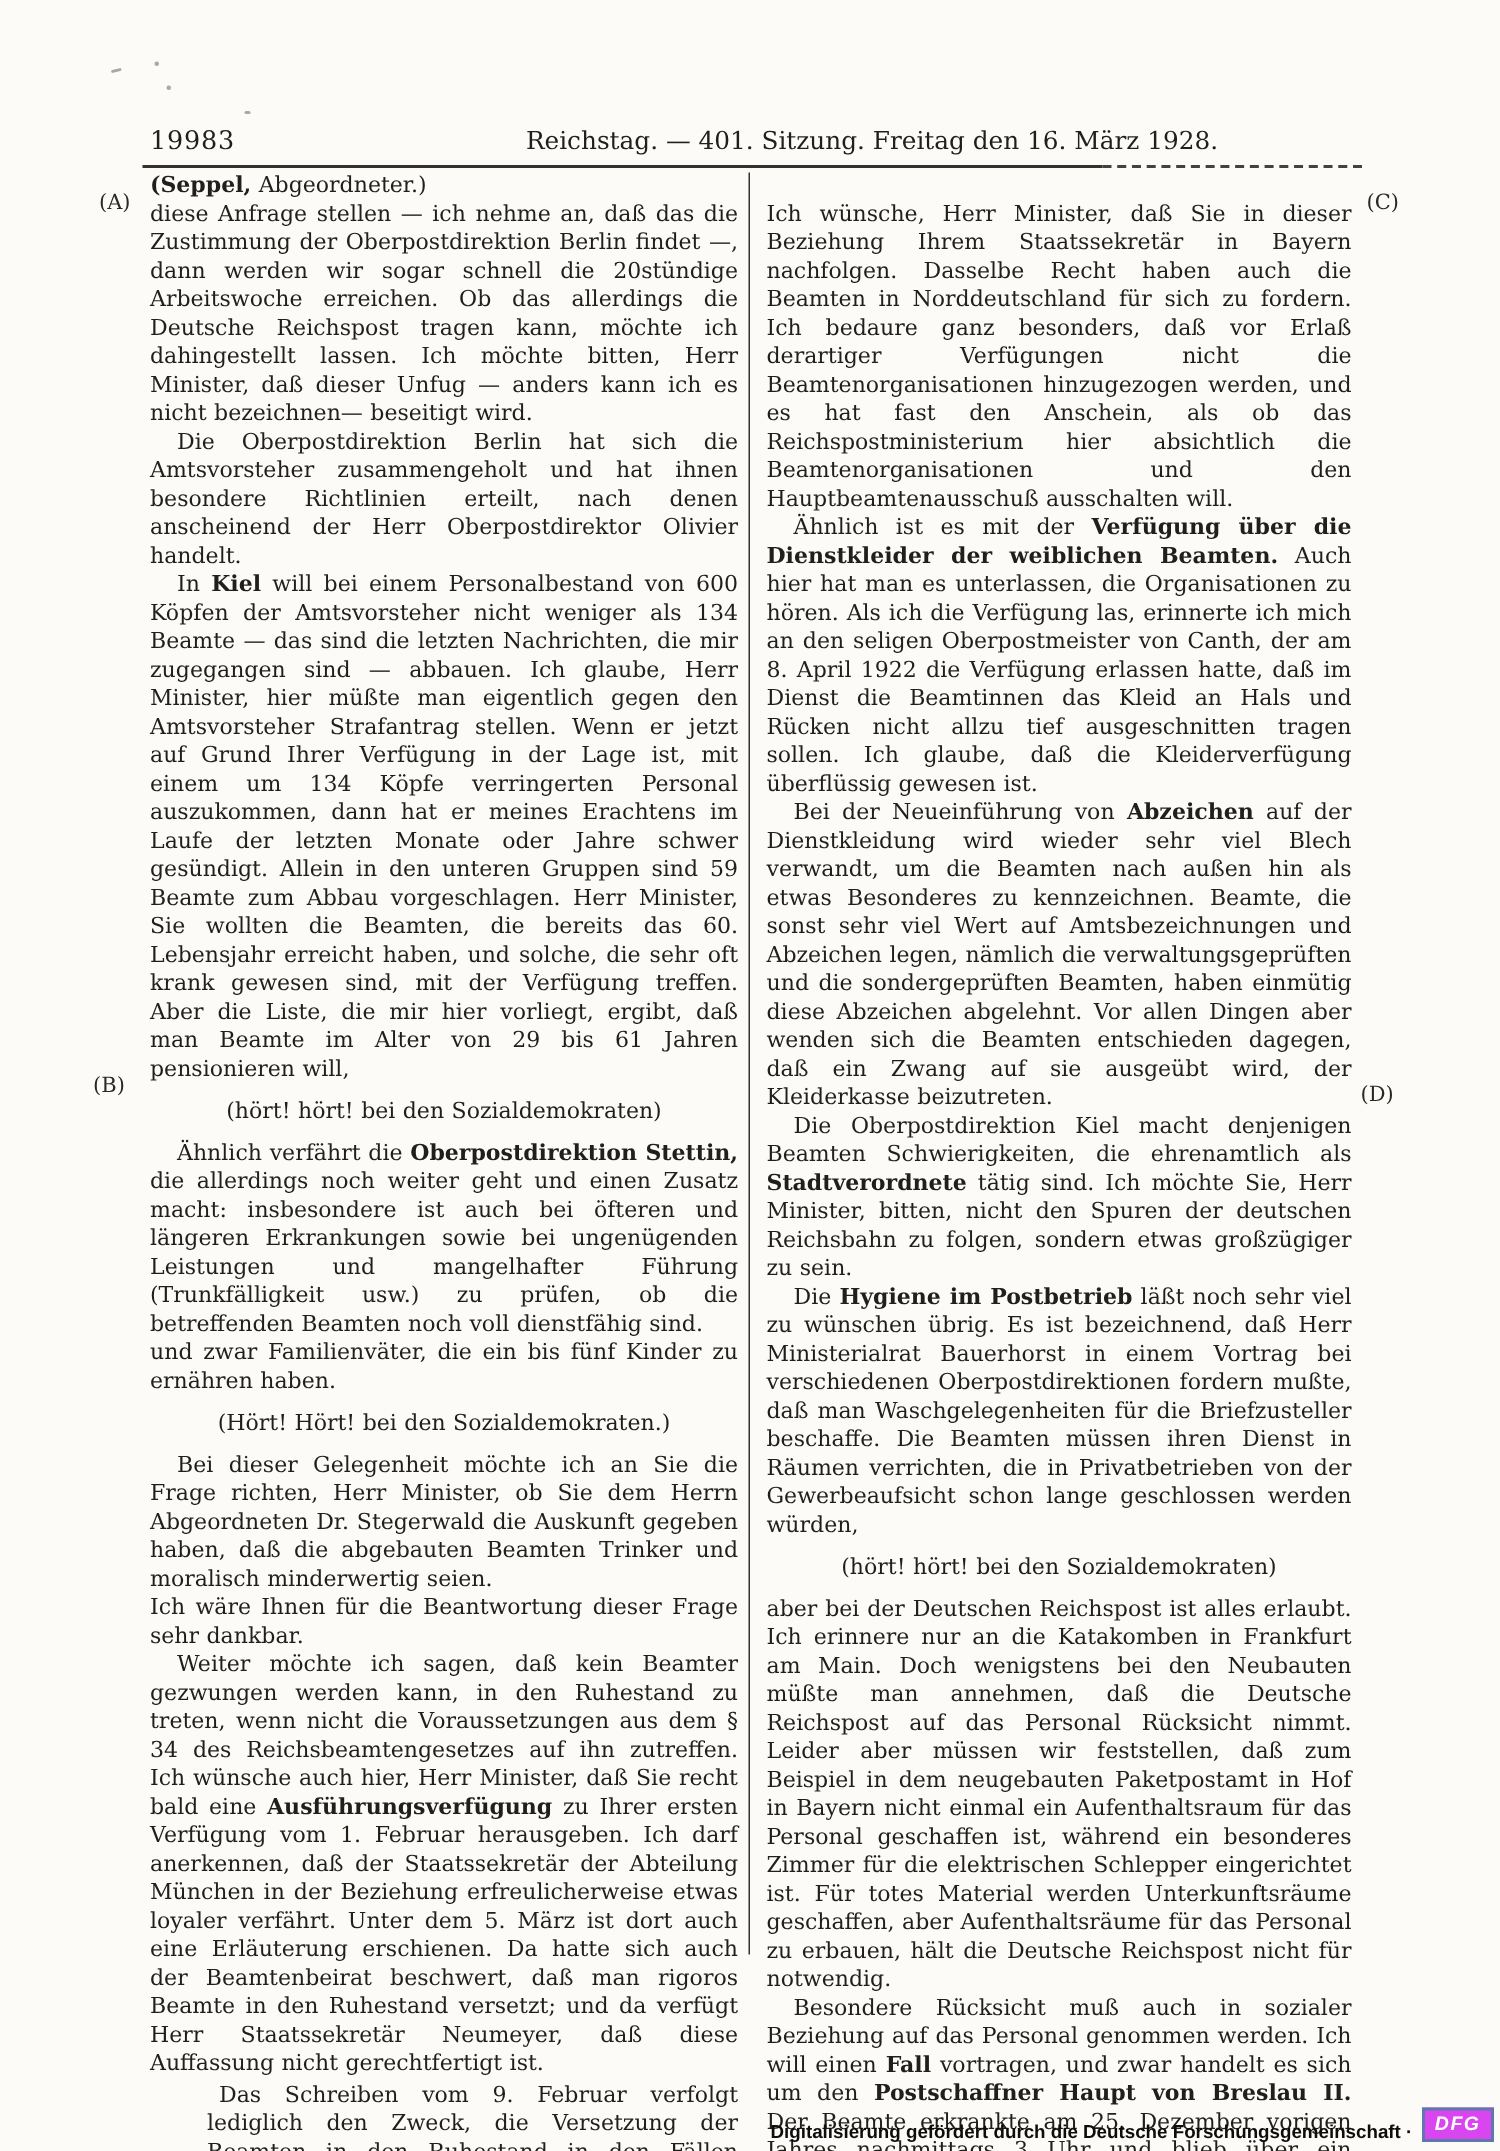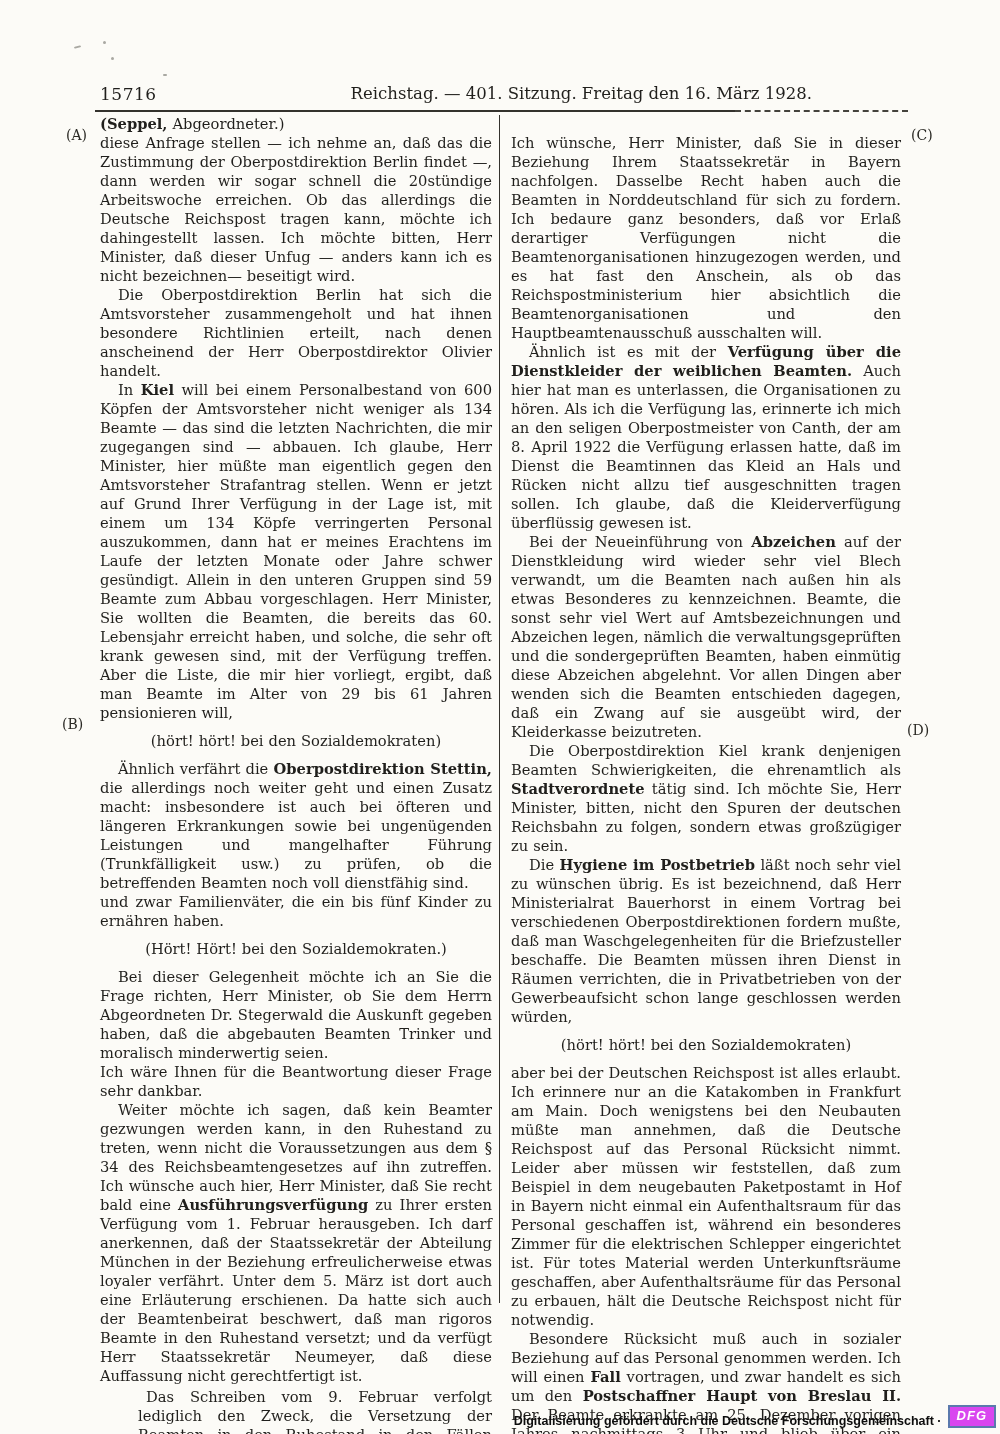--- a/index.html
+++ b/index.html
@@ -46,21 +46,21 @@
 </head>
 <body>
 
 <div class="page">
 
   <span class="pencil m1"></span>
   <span class="pencil m2"></span>
   <span class="pencil m3"></span>
   <span class="pencil m4"></span>
 
-  <div class="pagenum">15716</div>
+  <div class="pagenum">19983</div>
   <div class="session-title">Reichstag. — 401. Sitzung. Freitag den 16. März 1928.</div>
   <div class="rule-solid"></div>
   <div class="rule-dashed"></div>
   <div class="vdivider"></div>
 
   <div class="margin-mark mark-a">(A)</div>
   <div class="margin-mark mark-b">(B)</div>
   <div class="margin-mark mark-c">(C)</div>
   <div class="margin-mark mark-d">(D)</div>
 
@@ -76,21 +76,21 @@
     <p class="para indent"><span>Bei dieser Gelegenheit möchte ich an Sie die Frage richten, Herr Minister, ob Sie dem Herrn Abgeordneten Dr. Stegerwald die Auskunft gegeben haben, daß die abgebauten Beamten Trinker und moralisch minderwertig seien.</span></p>
     <p class="para"><span>Ich wäre Ihnen für die Beantwortung dieser Frage sehr dankbar.</span></p>
     <p class="para indent"><span>Weiter möchte ich sagen, daß kein Beamter gezwungen werden kann, in den Ruhestand zu treten, wenn nicht die Voraussetzungen aus dem § 34 des Reichsbeamtengesetzes auf ihn zutreffen. Ich wünsche auch hier, Herr Minister, daß Sie recht bald eine </span><b>Ausführungsverfügung</b><span> zu Ihrer ersten Verfügung vom 1. Februar herausgeben. Ich darf anerkennen, daß der Staatssekretär der Abteilung München in der Beziehung erfreulicherweise etwas loyaler verfährt. Unter dem 5. März ist dort auch eine Erläuterung erschienen. Da hatte sich auch der Beamtenbeirat beschwert, daß man rigoros Beamte in den Ruhestand versetzt; und da verfügt Herr Staatssekretär Neumeyer, daß diese Auffassung nicht gerechtfertigt ist.</span></p>
     <p class="para blockquote"><span>Das Schreiben vom 9. Februar verfolgt lediglich den Zweck, die Versetzung der Beamten in den Ruhestand in den Fällen herbeizuführen, in denen die gesetzlichen Voraussetzungen hierfür nach dem Reichsbeamtengesetz und der allgemeinen Dienstanweisung vorliegen.</span></p>
   </div>
 
   <div class="col col-right">
     <p class="para"><span>Ich wünsche, Herr Minister, daß Sie in dieser Beziehung Ihrem Staatssekretär in Bayern nachfolgen. Dasselbe Recht haben auch die Beamten in Norddeutschland für sich zu fordern. Ich bedaure ganz besonders, daß vor Erlaß derartiger Verfügungen nicht die Beamtenorganisationen hinzugezogen werden, und es hat fast den Anschein, als ob das Reichspostministerium hier absichtlich die Beamtenorganisationen und den Hauptbeamtenausschuß ausschalten will.</span></p>
     <p class="para indent"><span>Ähnlich ist es mit der </span><b>Verfügung über die Dienstkleider der weiblichen Beamten.</b><span> Auch hier hat man es unterlassen, die Organisationen zu hören. Als ich die Verfügung las, erinnerte ich mich an den seligen Oberpostmeister von Canth, der am 8. April 1922 die Verfügung erlassen hatte, daß im Dienst die Beamtinnen das Kleid an Hals und Rücken nicht allzu tief ausgeschnitten tragen sollen. Ich glaube, daß die Kleiderverfügung überflüssig gewesen ist.</span></p>
     <p class="para indent"><span>Bei der Neueinführung von </span><b>Abzeichen</b><span> auf der Dienstkleidung wird wieder sehr viel Blech verwandt, um die Beamten nach außen hin als etwas Besonderes zu kennzeichnen. Beamte, die sonst sehr viel Wert auf Amtsbezeichnungen und Abzeichen legen, nämlich die verwaltungsgeprüften und die sondergeprüften Beamten, haben einmütig diese Abzeichen abgelehnt. Vor allen Dingen aber wenden sich die Beamten entschieden dagegen, daß ein Zwang auf sie ausgeübt wird, der Kleiderkasse beizutreten.</span></p>
-    <p class="para indent"><span>Die Oberpostdirektion Kiel krank denjenigen Beamten Schwierigkeiten, die ehrenamtlich als </span><b>Stadtverordnete</b><span> tätig sind. Ich möchte Sie, Herr Minister, bitten, nicht den Spuren der deutschen Reichsbahn zu folgen, sondern etwas großzügiger zu sein.</span></p>
+    <p class="para indent"><span>Die Oberpostdirektion Kiel macht denjenigen Beamten Schwierigkeiten, die ehrenamtlich als </span><b>Stadtverordnete</b><span> tätig sind. Ich möchte Sie, Herr Minister, bitten, nicht den Spuren der deutschen Reichsbahn zu folgen, sondern etwas großzügiger zu sein.</span></p>
     <p class="para indent"><span>Die </span><b>Hygiene im Postbetrieb</b><span> läßt noch sehr viel zu wünschen übrig. Es ist bezeichnend, daß Herr Ministerialrat Bauerhorst in einem Vortrag bei verschiedenen Oberpostdirektionen fordern mußte, daß man Waschgelegenheiten für die Briefzusteller beschaffe. Die Beamten müssen ihren Dienst in Räumen verrichten, die in Privatbetrieben von der Gewerbeaufsicht schon lange geschlossen werden würden,</span></p>
     <p class="para interjection"><span>(hört! hört! bei den Sozialdemokraten)</span></p>
     <p class="para"><span>aber bei der Deutschen Reichspost ist alles erlaubt. Ich erinnere nur an die Katakomben in Frankfurt am Main. Doch wenigstens bei den Neubauten müßte man annehmen, daß die Deutsche Reichspost auf das Personal Rücksicht nimmt. Leider aber müssen wir feststellen, daß zum Beispiel in dem neugebauten Paketpostamt in Hof in Bayern nicht einmal ein Aufenthaltsraum für das Personal geschaffen ist, während ein besonderes Zimmer für die elektrischen Schlepper eingerichtet ist. Für totes Material werden Unterkunftsräume geschaffen, aber Aufenthaltsräume für das Personal zu erbauen, hält die Deutsche Reichspost nicht für notwendig.</span></p>
     <p class="para indent"><span>Besondere Rücksicht muß auch in sozialer Beziehung auf das Personal genommen werden. Ich will einen </span><b>Fall</b><span> vortragen, und zwar handelt es sich um den </span><b>Postschaffner Haupt von Breslau II.</b><span> Der Beamte erkrankte am 25. Dezember vorigen Jahres nachmittags 3 Uhr und blieb über ein Stunde in den Diensträumen liegen, ohne daß es der aufsichtsführende Beamte für notwendig hielt, einen Arzt hinzuzuziehen</span></p>
 
   </div>
 
   <div class="footer">
     <span>Digitalisierung gefördert durch die Deutsche Forschungsgemeinschaft ·</span>
     <span class="dfg-logo">DFG</span>

